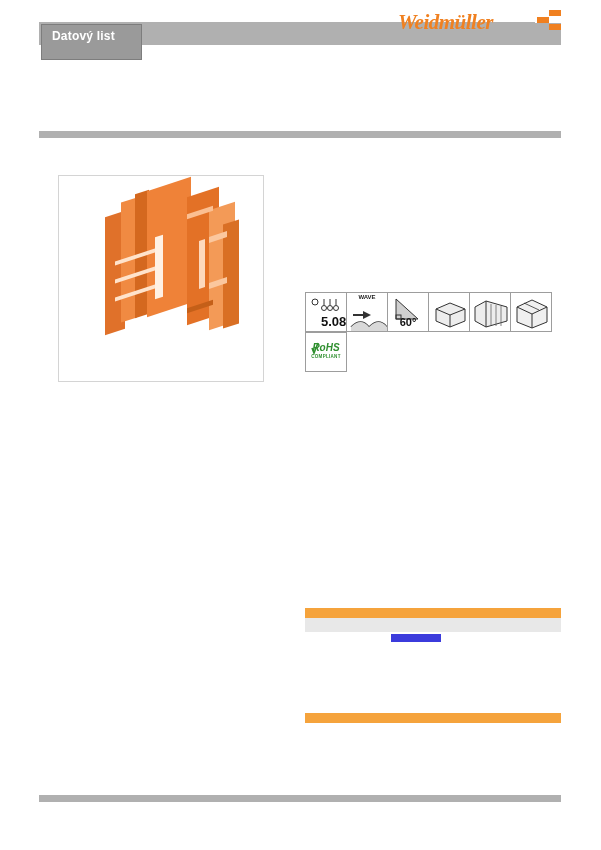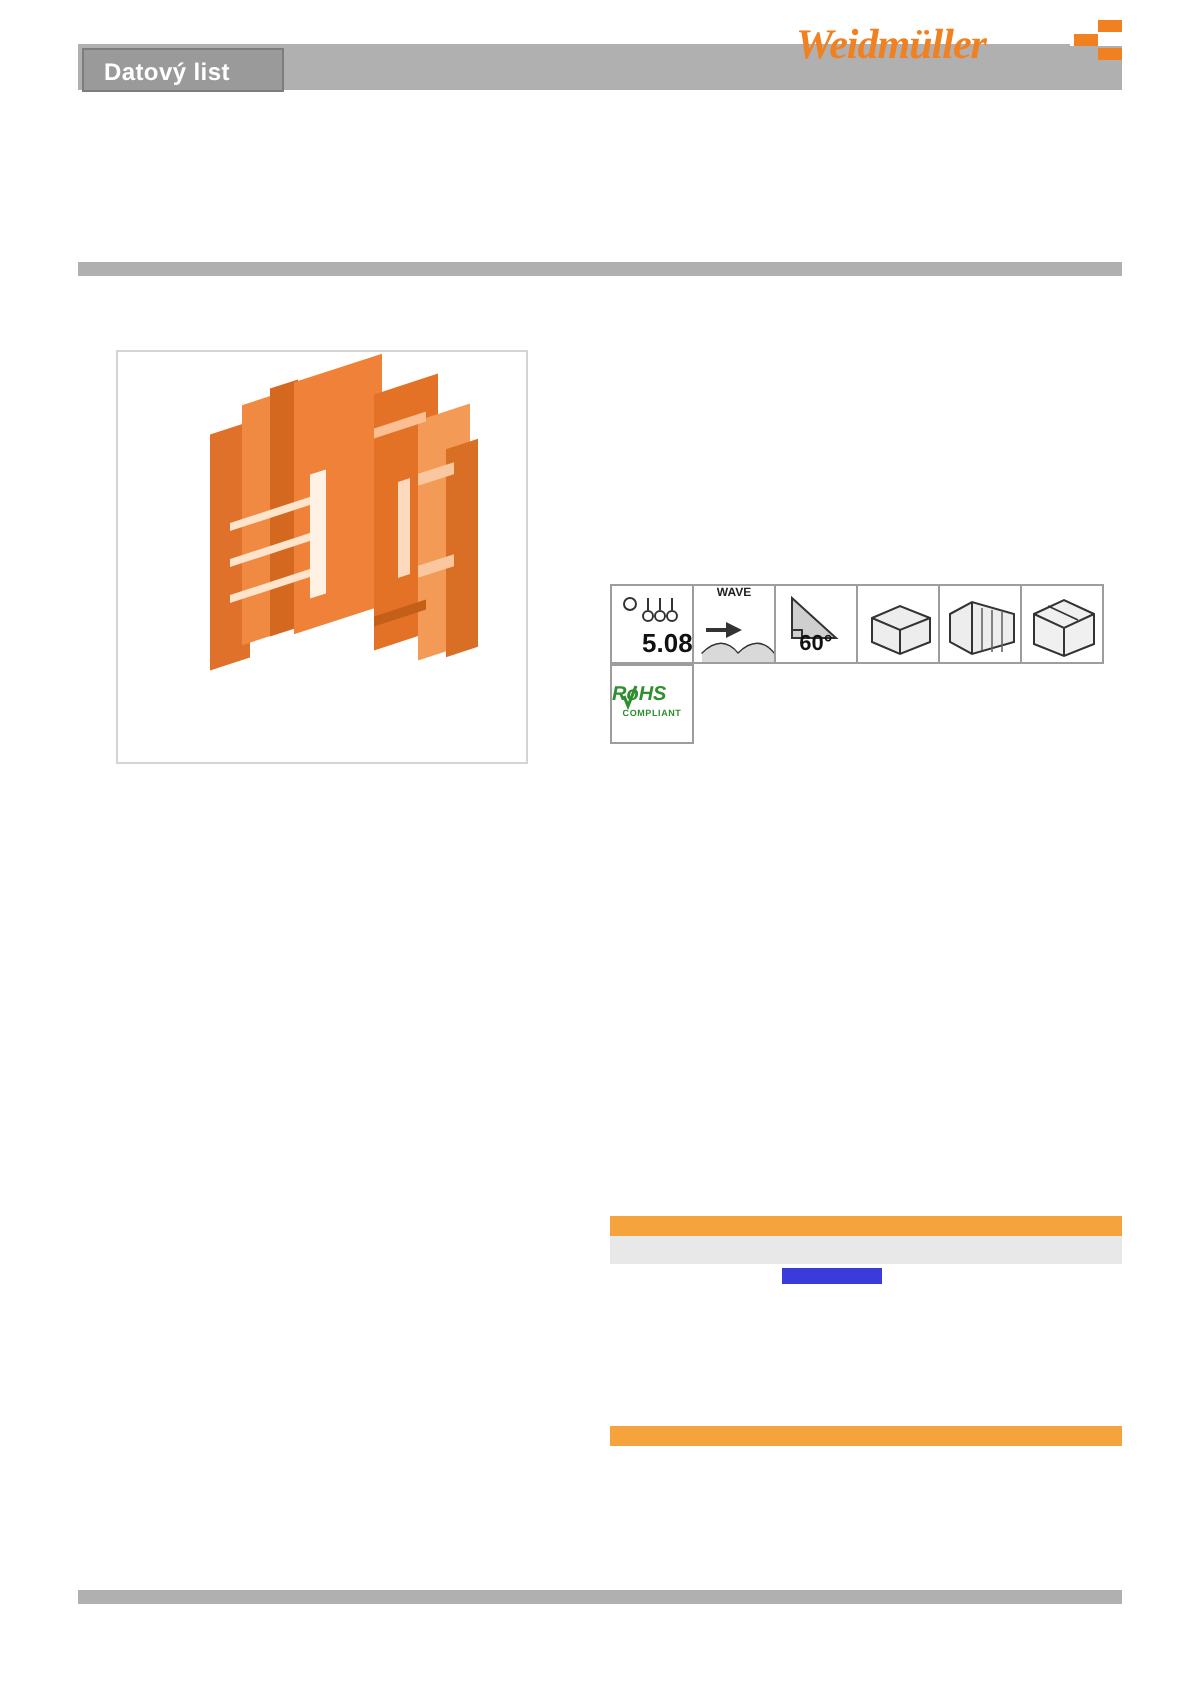--- a/index.html
+++ b/index.html
@@ -13,21 +13,21 @@
     position:absolute;left:0;top:0;
     width:601px;height:850px;
     background:#ffffff;
   }
   
   .header-bar{
     position:absolute;left:39px;top:22px;width:522px;height:23px;
     background:#b0b0b0;
   }
   .header-tab{
-    position:absolute;left:41px;top:24px;width:101px;height:22px;
+    position:absolute;left:41px;top:24px;width:101px;height:36px;
     background:#9a9a9a;
     border:1px solid #7d7d7d;
     box-sizing:border-box;
   }
   .header-tab span{
     position:absolute;left:10px;top:4px;
     font-size:12px;font-weight:bold;color:#ffffff;
     letter-spacing:0.2px;
   }
   .logo{
@@ -123,21 +123,21 @@
   }
   .picto svg{position:absolute;left:0;top:0;}
   .picto-row2{
     position:absolute;left:305px;top:332px;display:flex;
   }
   .rohs{
     width:42px;height:40px;border:1px solid #9d9d9d;background:#ffffff;
     box-sizing:border-box;position:relative;overflow:hidden;
   }
   .rohs .r1{
-    position:absolute;left:0;right:0;top:9px;
+    position:absolute;left:0;right:0;top:9px;text-align:center;
     font-size:10px;font-weight:bold;color:#2f8f2f;font-style:italic;
   }
   .rohs .r2{
     position:absolute;left:0;right:0;top:21px;text-align:center;
     font-size:4.5px;font-weight:bold;color:#2f8f2f;letter-spacing:0.3px;
   }
   .rohs .tick{
     position:absolute;left:5px;top:9px;width:8px;height:14px;
   }
 

